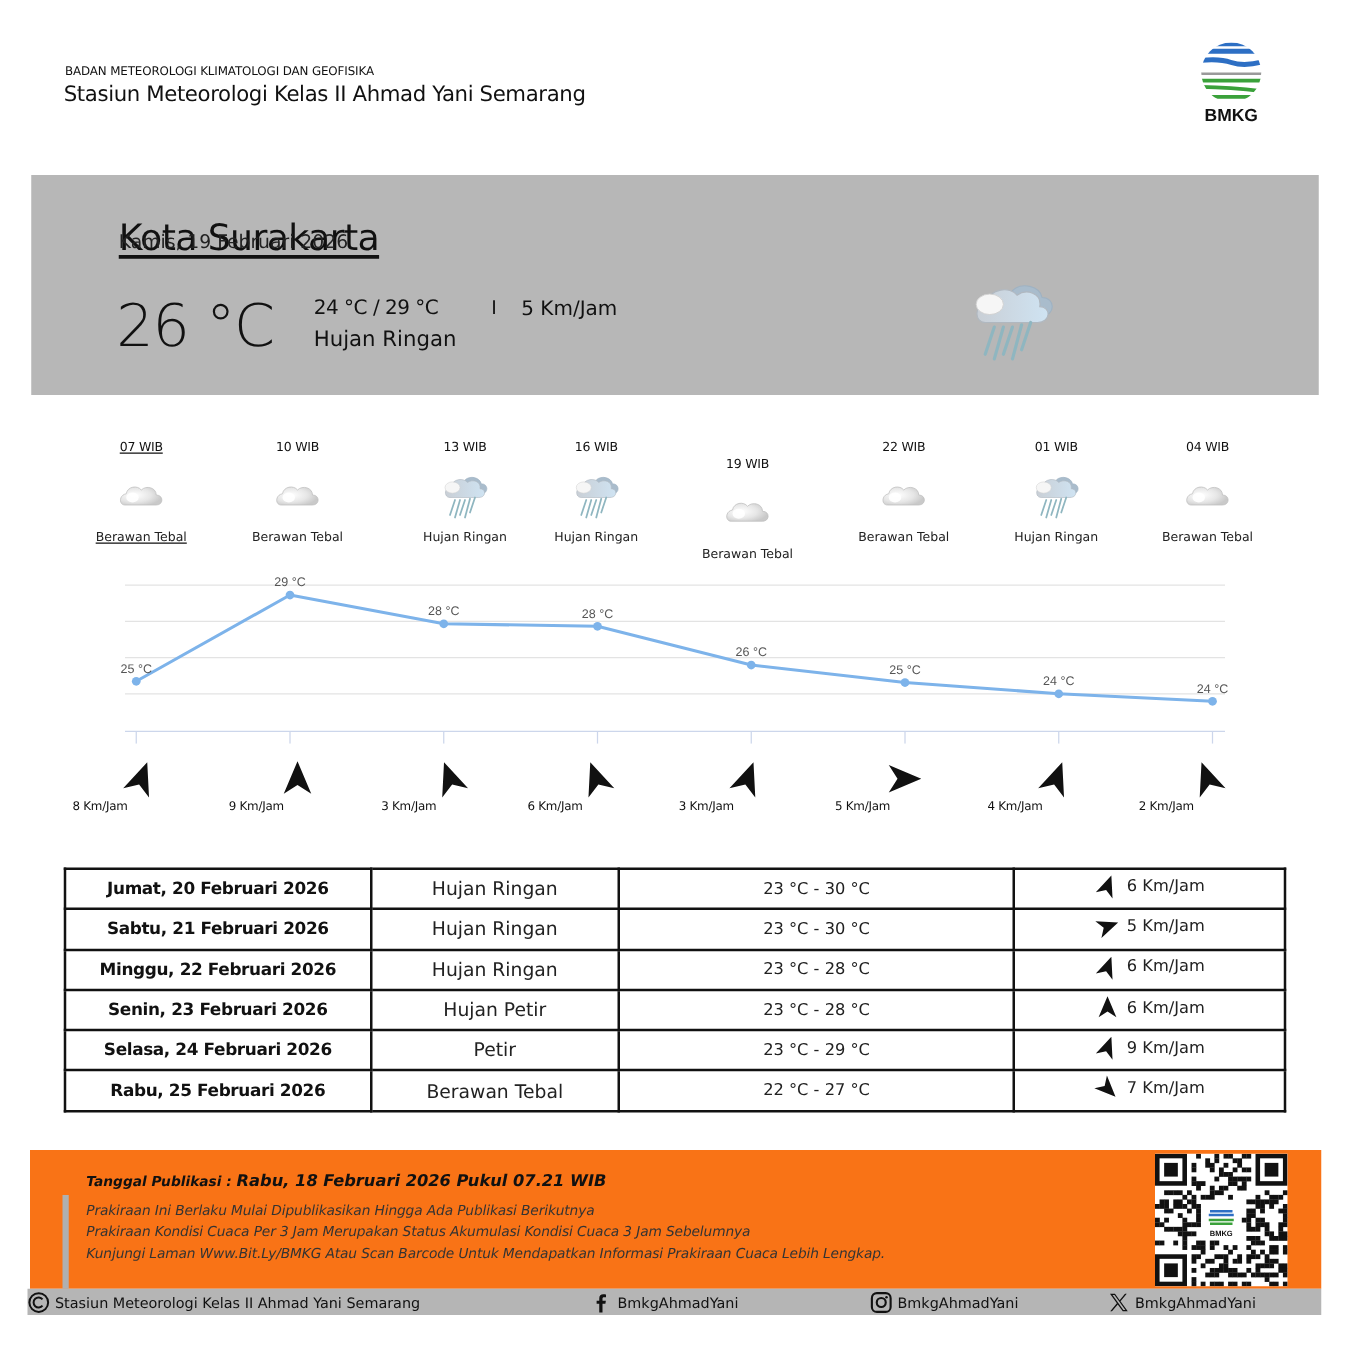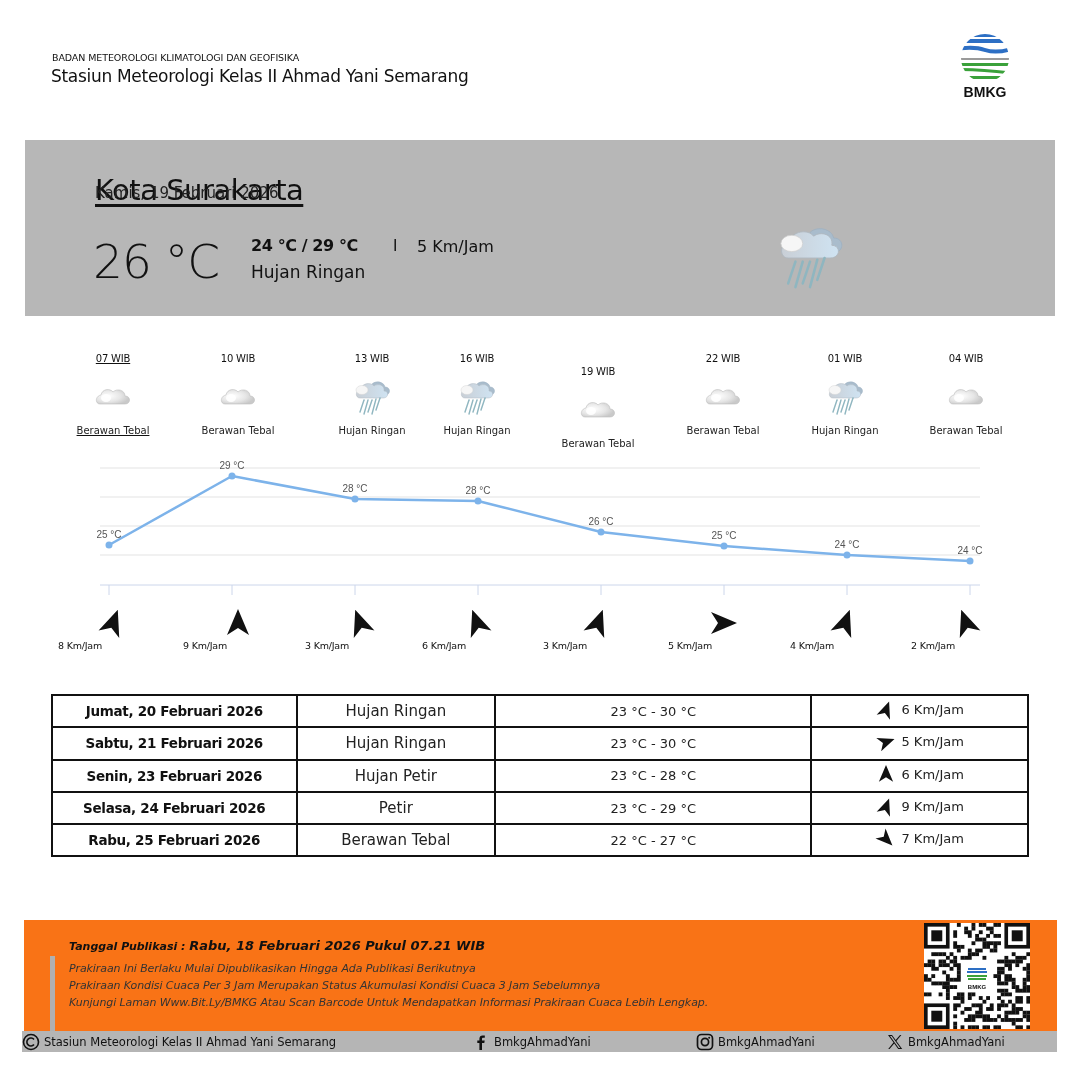--- a/index.html
+++ b/index.html
@@ -10,21 +10,21 @@
   .org-name { left: 52px; top: 52px; font-size: 9.5px; letter-spacing: -0.1px; color: #111; }
   .station-name { left: 51px; top: 66px; font-size: 17px; letter-spacing: -0.3px; color: #111; }
   .logo { left: 955px; top: 34px; width: 60px; height: 68px; }
   .logo-text { position: absolute; left: 0; top: 50px; width: 60px; text-align: center; font-family: "Liberation Sans", sans-serif; font-weight: bold; font-size: 14px; color: #111; }
 
   
   .hero { left: 25px; top: 140px; width: 1030px; height: 176px; background: #b7b7b7; }
   .city { left: 70px; top: 3px; font-size: 29px; text-decoration: underline; text-decoration-thickness: 3px; text-underline-offset: 4px; color: #111; letter-spacing: -0.5px; margin-top: 30px; }
   .date { left: 70px; top: 44px; font-size: 15px; color: #222; }
   .temp-now { left: 68px; top: 94px; font-size: 47px; color: #111; font-weight: 300; letter-spacing: -1px; }
-  .temp-range { left: 226px; top: 96px; font-size: 16px; font-weight: bold; color: #111; letter-spacing: -0.4px; }
+  .temp-range { left: 226px; top: 96px; font-size: 16px; font-weight: normal; color: #111; letter-spacing: -0.4px; }
   .sep { left: 368px; top: 97px; font-size: 15px; color: #111; }
   .wind-now { left: 392px; top: 97px; font-size: 16px; color: #111; }
   .cond-now { left: 226px; top: 122px; font-size: 17px; color: #111; }
   .hero-icon { left: 740px; top: 78px; width: 90px; height: 80px; }
 
   
   .hour-col { position: absolute; width: 120px; text-align: center; }
   .hour-label { font-size: 10px; color: #111; height: 14px; letter-spacing: -0.2px; }
   .hour-icon { width: 44px; height: 44px; margin: 9px auto 0; display: block; }
   .hour-cond { font-size: 10px; color: #222; margin-top: 5px; }
@@ -289,20 +289,31 @@
       </tr>
       <tr>
         <td class="c-date">Sabtu, 21 Februari 2026</td>
         <td class="c-cond">Hujan Ringan</td>
         <td class="c-temp">23 °C - 30 °C</td>
         <td class="c-wind"><span class="wind-cell">
             <svg style="transform:rotate(70deg)">
               <use href="#sym-arrow"></use>
             </svg>
             <span>5 Km/Jam</span>
+          </span></td>
+      </tr>
+      <tr>
+        <td class="c-date">Minggu, 22 Februari 2026</td>
+        <td class="c-cond">Hujan Ringan</td>
+        <td class="c-temp">23 °C - 28 °C</td>
+        <td class="c-wind"><span class="wind-cell">
+            <svg style="transform:rotate(20deg)">
+              <use href="#sym-arrow"></use>
+            </svg>
+            <span>6 Km/Jam</span>
           </span></td>
       </tr>
       <tr>
         <td class="c-date">Senin, 23 Februari 2026</td>
         <td class="c-cond">Hujan Petir</td>
         <td class="c-temp">23 °C - 28 °C</td>
         <td class="c-wind"><span class="wind-cell">
             <svg style="transform:rotate(0deg)">
               <use href="#sym-arrow"></use>
             </svg>

